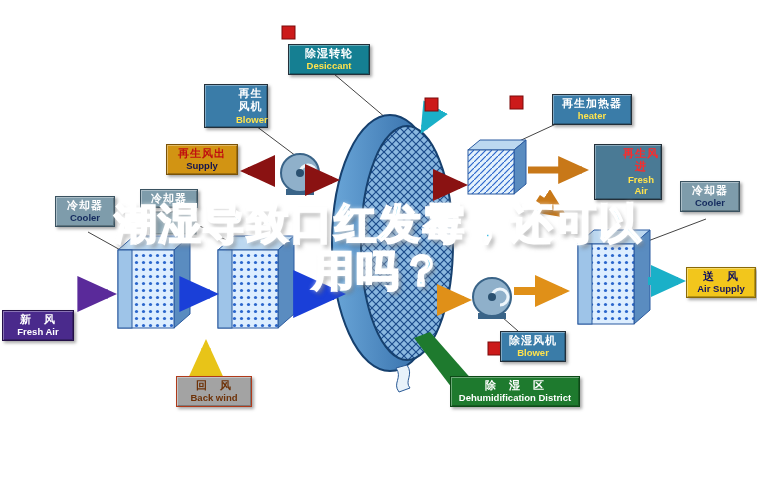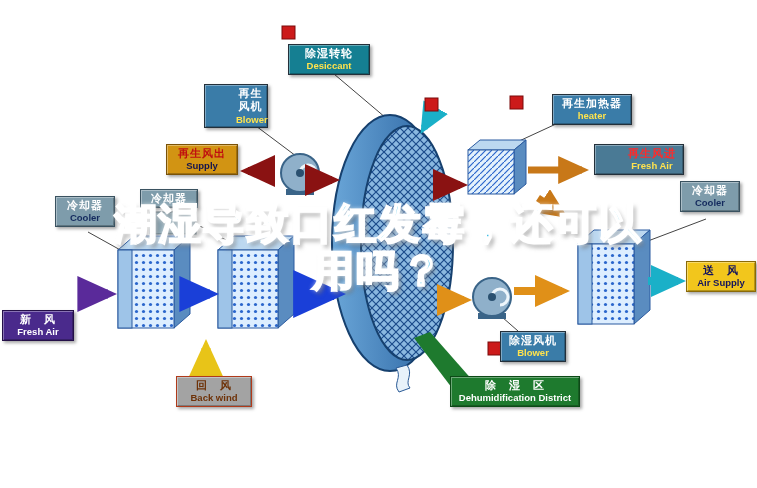--- a/index.html
+++ b/index.html
@@ -28,21 +28,21 @@
   .lbl-orange .zh{color:#c01010;}
   .lbl-orange .en{color:#14144e;}
   .lbl-regenfresh{background:#4a7a95;}
   .lbl-regenfresh .zh{color:#ff2a2a;}
   .lbl-regenfresh .en{color:#ffe34d;}
   .lbl-gray{background:#7e9cab;border-color:#3a5260;}
   .lbl-gray .zh{color:#ffffff;}
   .lbl-gray .en{color:#142a5e;}
   .lbl-purple{background:#4a2a8c;border-color:#241048;}
   .lbl-purple .zh,.lbl-purple .en{color:#ffffff;}
-  .lbl-yellow{background:#f2c61c;border-color:#8a6a08;}
+  .lbl-yellow{background:#f2c61c;border-color:#8a6a08;margin-top:6px;}
   .lbl-yellow .zh,.lbl-yellow .en{color:#14145e;}
   .lbl-backwind{background:#a3a3a3;border-color:#b03a1a;margin-left:12px;}
   .lbl-backwind .zh,.lbl-backwind .en{color:#6e3208;}
   .lbl-green{background:#1e7a2e;border-color:#0c4a16;}
   .lbl-green .zh,.lbl-green .en{color:#ffffff;}
   #title{
     position:absolute;left:0;right:0;top:200px;z-index:30;text-align:center;
     font-weight:bold;font-size:42px;line-height:47px;color:#18b2e2;
     letter-spacing:2px;
     -webkit-text-stroke:2px #ffffff;
@@ -193,21 +193,21 @@
   <div class="label lbl-teal" style="left:552px;top:94px;width:80px;">
     <span class="zh">再生加热器</span>
     <span class="en">heater</span>
   </div>
 
   <div class="label lbl-orange" style="left:166px;top:144px;width:72px;">
     <span class="zh">再生风出</span>
     <span class="en">Supply</span>
   </div>
 
-  <div class="label lbl-regenfresh" style="left:594px;top:144px;width:90px;padding-left:28px;">
+  <div class="label lbl-regenfresh" style="left:594px;top:144px;width:68px;padding-left:28px;">
     <span class="zh">再生风进</span>
     <span class="en">Fresh Air</span>
   </div>
 
   <div class="label lbl-gray" style="left:55px;top:196px;width:60px;">
     <span class="zh">冷却器</span>
     <span class="en">Cooler</span>
   </div>
 
   <div class="label lbl-gray" style="left:140px;top:189px;width:58px;">

